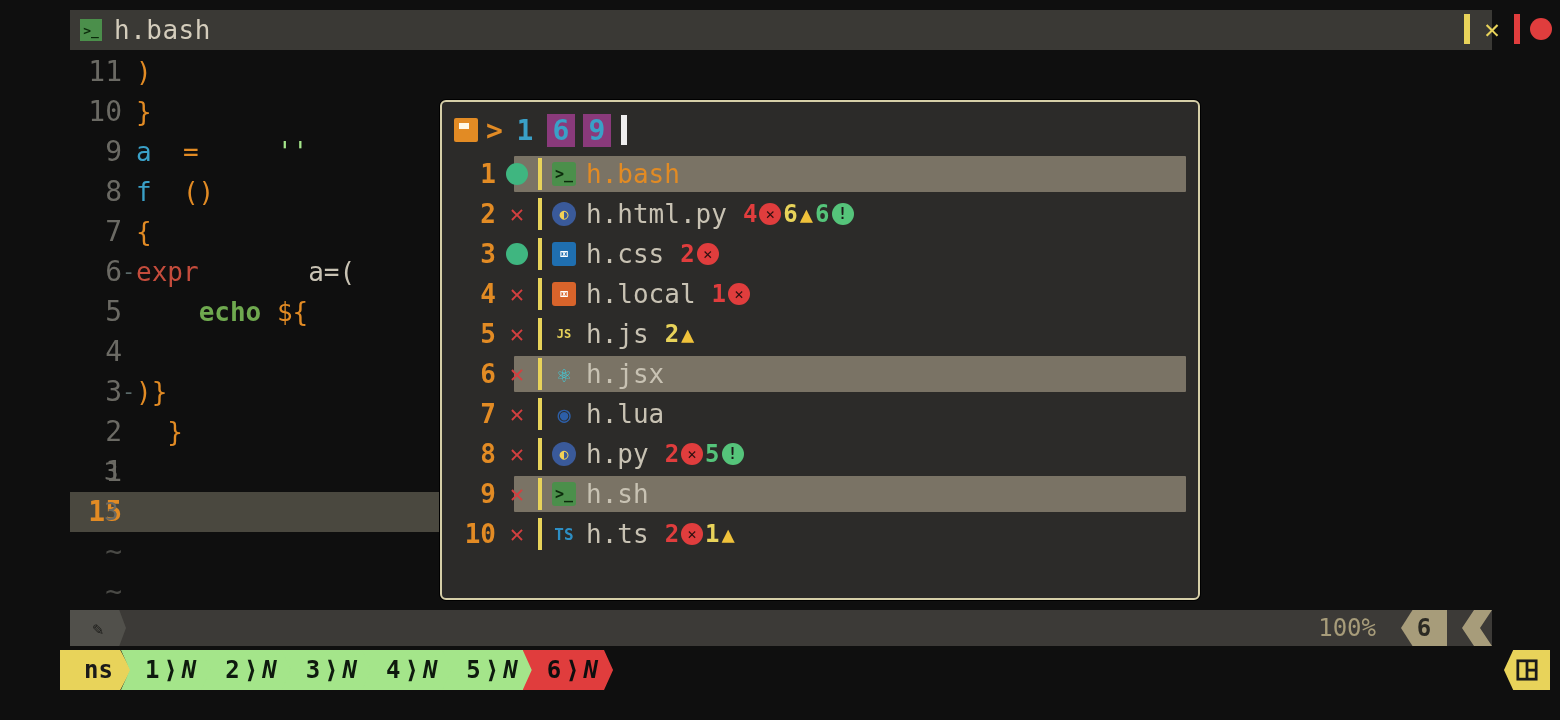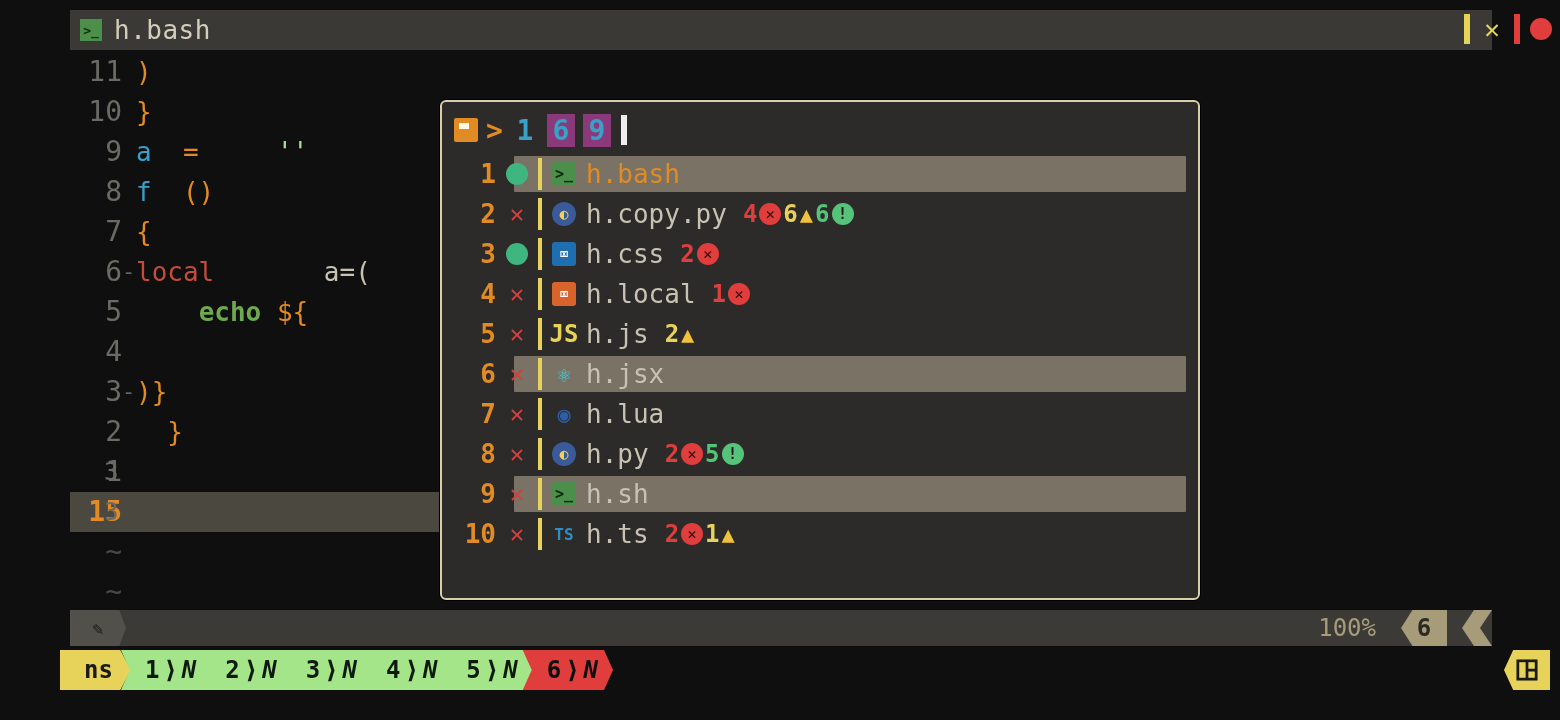--- a/index.html
+++ b/index.html
@@ -62,21 +62,21 @@
   .prow .idx{width:46px;text-align:right;color:var(--orange);font-size:26px;font-weight:700;}
   .mark{width:22px;height:22px;display:inline-flex;align-items:center;justify-content:center;}
   .mark.dotg{border-radius:50%;background:var(--dgreen);}
   .mark.x{color:var(--redx);font-weight:900;font-size:24px;}
   .vsep{width:4px;height:32px;background:var(--gold);}
   .ficon{width:24px;height:24px;display:inline-flex;align-items:center;justify-content:center;font-size:15px;font-weight:800;border-radius:3px;}
   .i-term{background:#4b8f4b;color:#0b2a0b;}
   .i-py{background:#3a5a9a;color:#f3d154;border-radius:50%;}
   .i-css{background:#1f6fb0;color:#fff;}
   .i-html{background:#d8642b;color:#fff;}
-  .i-js{background:transparent;color:var(--gold);font-size:24px;text-align:right;}
+  .i-js{background:transparent;color:var(--gold);font-size:12px;text-align:right;}
   .i-jsx{color:#3fd0e0;font-size:22px;}
   .i-lua{color:#2d5fa8;font-size:22px;}
   .i-ts{color:#2d8fc5;font-size:16px;}
   .fname{color:var(--fg);font-size:26px;}
   .fname.sel{color:var(--orange);}
   .sel-bg{position:absolute;left:64px;right:4px;top:2px;bottom:2px;background:#7a7365;z-index:0;border-radius:1px;}
   .prow>*{z-index:1;}
   .diag{display:flex;align-items:center;gap:2px;margin-left:6px;}
   .dn{font-size:24px;font-weight:700;}
   .dn.r{color:var(--red);}.dn.y{color:var(--gold);}.dn.g{color:#55c47a;}
@@ -120,21 +120,21 @@
 
 <div class="editor">
   <div class="abscol" style="top:400px">3</div>
   <div class="abscol" style="top:440px">3</div>
 
   <div class="row"><span class="gut">11</span><span class="tok-o">)</span></div>
   <div class="row"><span class="gut">10</span><span class="tok-o">}</span></div>
   <div class="row"><span class="gut">9</span><span class="tok-k">a</span><span class="tok-o">  =     </span><span class="tok-y">''</span></div>
   <div class="row"><span class="gut">8</span><span class="tok-k">f</span><span class="tok-o">  ()</span></div>
   <div class="row"><span class="gut">7</span><span class="tok-o">{</span></div>
-  <div class="row"><span class="sign" style="top:200px">-</span><span class="gut">6</span><span class="tok-r">local</span><span>       a=(</span></div>
+  <div class="row"><span class="sign" style="top:200px">-</span><span class="gut">6</span><span class="tok-r">expr</span><span>       a=(</span></div>
   <div class="row"><span class="gut">5</span><span>    </span><span class="tok-g" style="font-weight:700">echo</span><span class="tok-o"> ${</span></div>
   <div class="row"><span class="gut">4</span></div>
   <div class="row"><span class="sign" style="top:320px">-</span><span class="gut">3</span><span class="tok-o">)}</span></div>
   <div class="row"><span class="gut">2</span><span class="tok-o">  }</span></div>
   <div class="row"><span class="gut">1</span></div>
   <div class="row hl"><span class="gut cur">15</span><span>        </span></div>
   <div class="row"><span class="gut tilde">~</span></div>
   <div class="row"><span class="gut tilde">~</span></div>
 </div>
 
@@ -154,21 +154,21 @@
         <span class="mark dotg"></span>
         <span class="vsep"></span>
         <span class="ficon i-term">&gt;_</span>
         <span class="fname sel">h.bash</span>
       </div>
       <div class="prow">
         <span class="idx">2</span>
         <span class="mark x">✕</span>
         <span class="vsep"></span>
         <span class="ficon i-py">◐</span>
-        <span class="fname">h.copy.py</span>
+        <span class="fname">h.html.py</span>
         <span class="diag">
           <span class="dn r">4</span>
           <span class="dc r">✕</span>
           <span class="dn y">6</span>
           <span class="tri">▲</span>
           <span class="dn g">6</span>
           <span class="dc g">!</span>
         </span>
       </div>
       <div class="prow">

